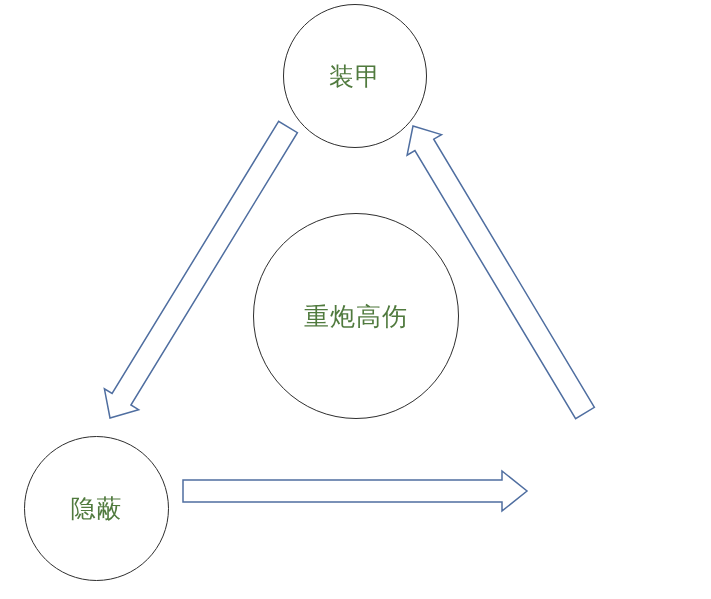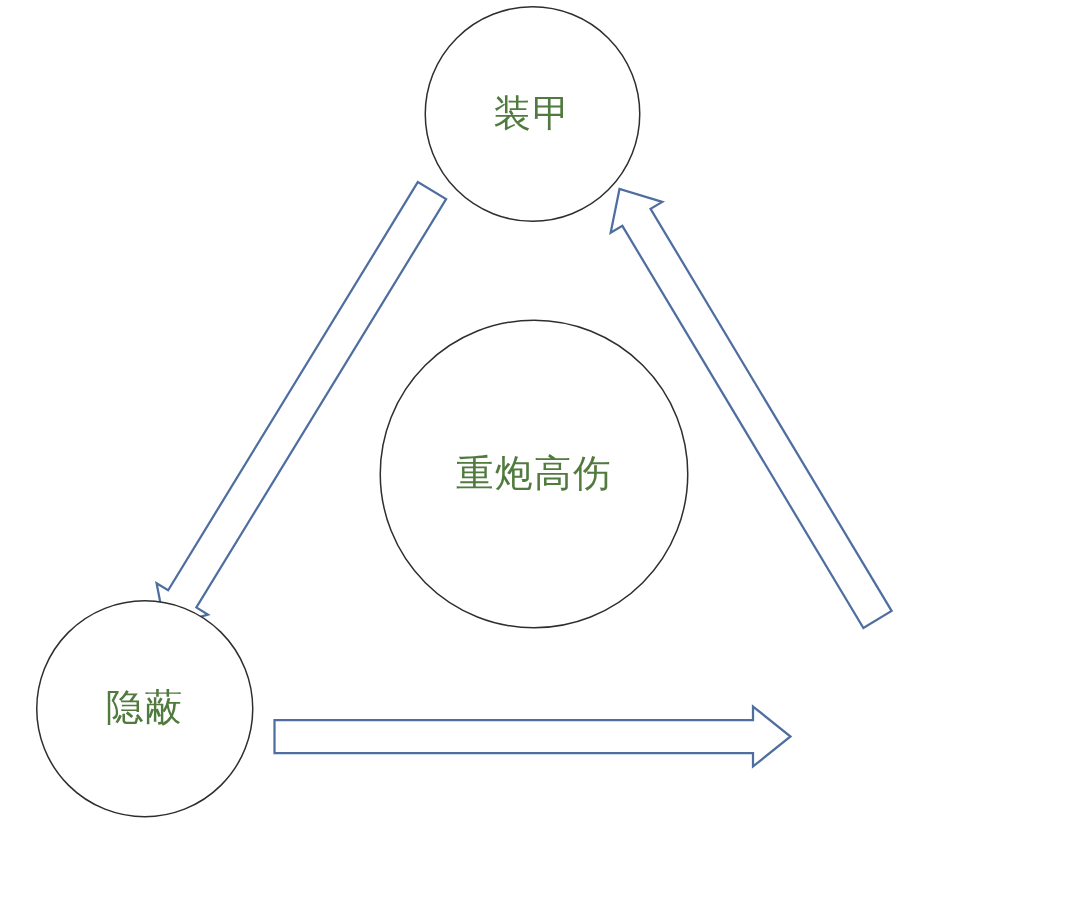--- a/index.html
+++ b/index.html
@@ -40,21 +40,21 @@
   }
   .node-label {
     color: #507a3e;
     font-size: 25px;
     letter-spacing: 1px;
     white-space: nowrap;
     line-height: 1;
   }
   .node-armor    { left: 283px; top: 4px;   width: 144px; height: 144px; }
   .node-center   { left: 253px; top: 213px; width: 206px; height: 206px; }
-  .node-stealth  { left: 24px;  top: 400px; width: 145px; height: 145px; text-align: right; }
+  .node-stealth  { left: 24px;  top: 436px; width: 145px; height: 145px; text-align: right; }
   .node-mobility { left: 541px; top: 420px; width: 145px; height: 145px; }
 </style>
 </head>
 <body>
 
 <div class="canvas">
 
   <svg class="arrow-layer" viewBox="0 0 711 599" xmlns="http://www.w3.org/2000/svg">
     <polygon class="block-arrow" points="278.6,121.3 112.1,393.5 104.4,388.8 110,418 138.6,409.7 130.9,405 297.4,132.7"></polygon>
     <polygon class="block-arrow" points="183,480 502,480 502,471 527,491 502,511 502,502 183,502"></polygon>

